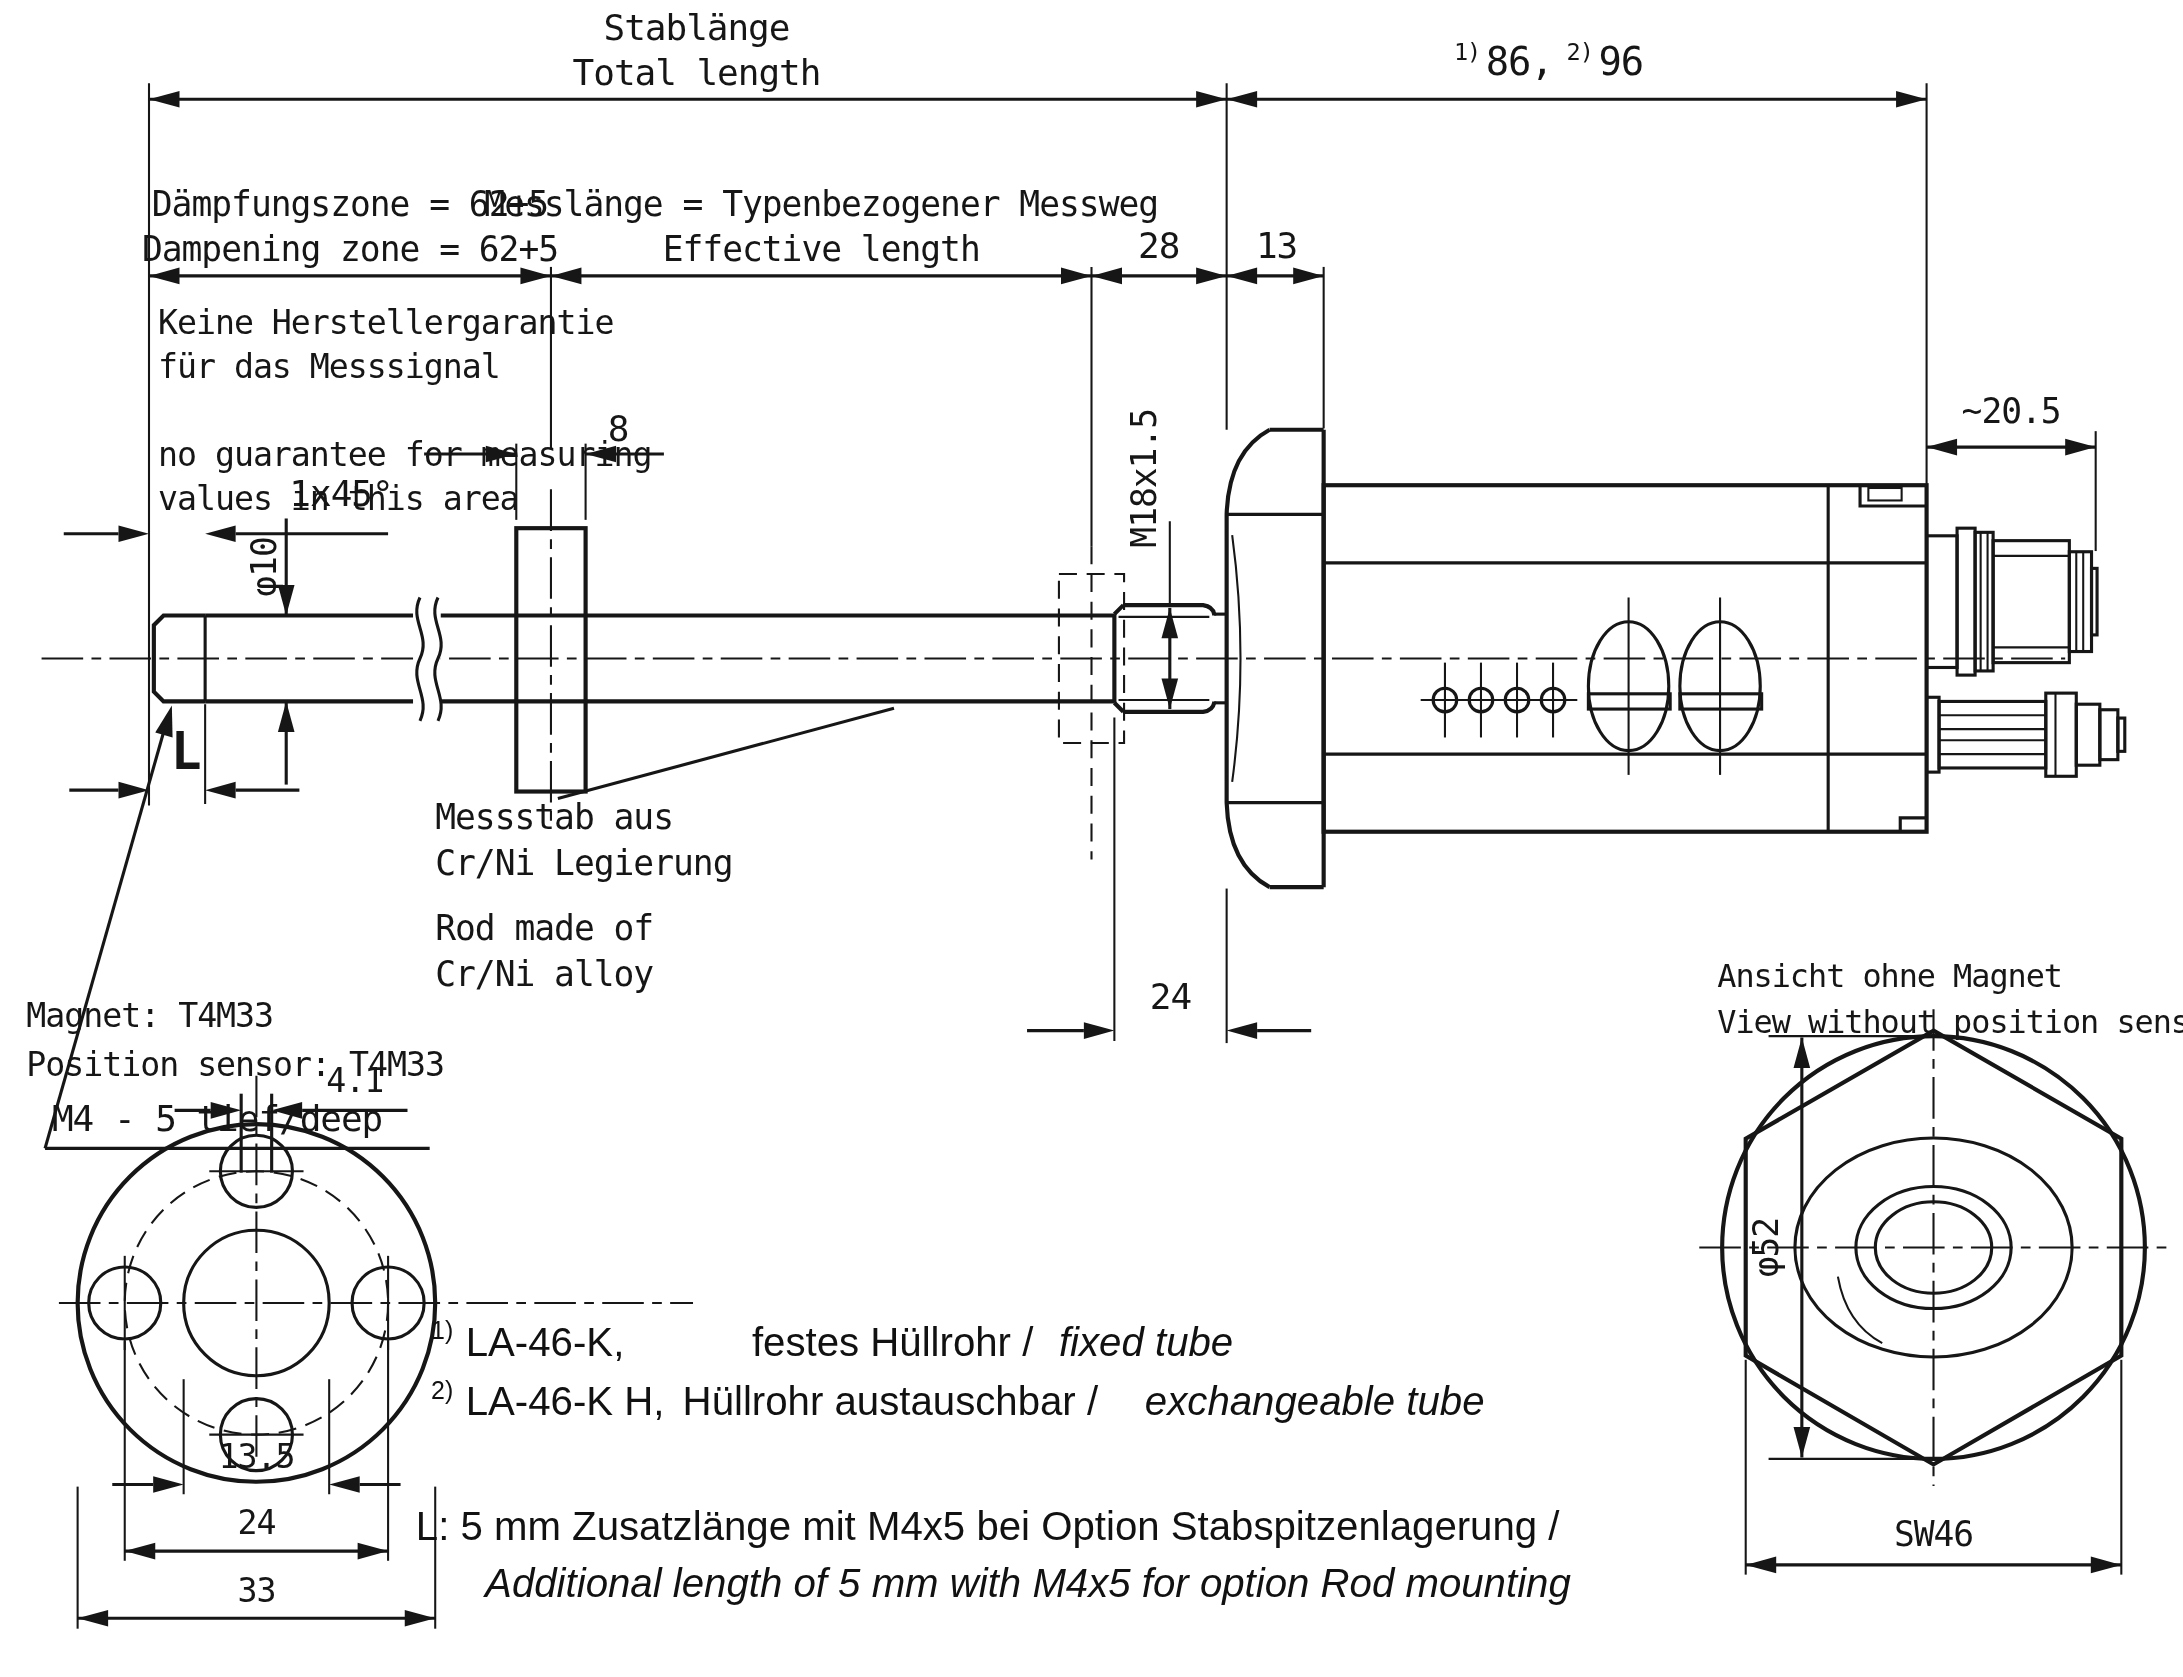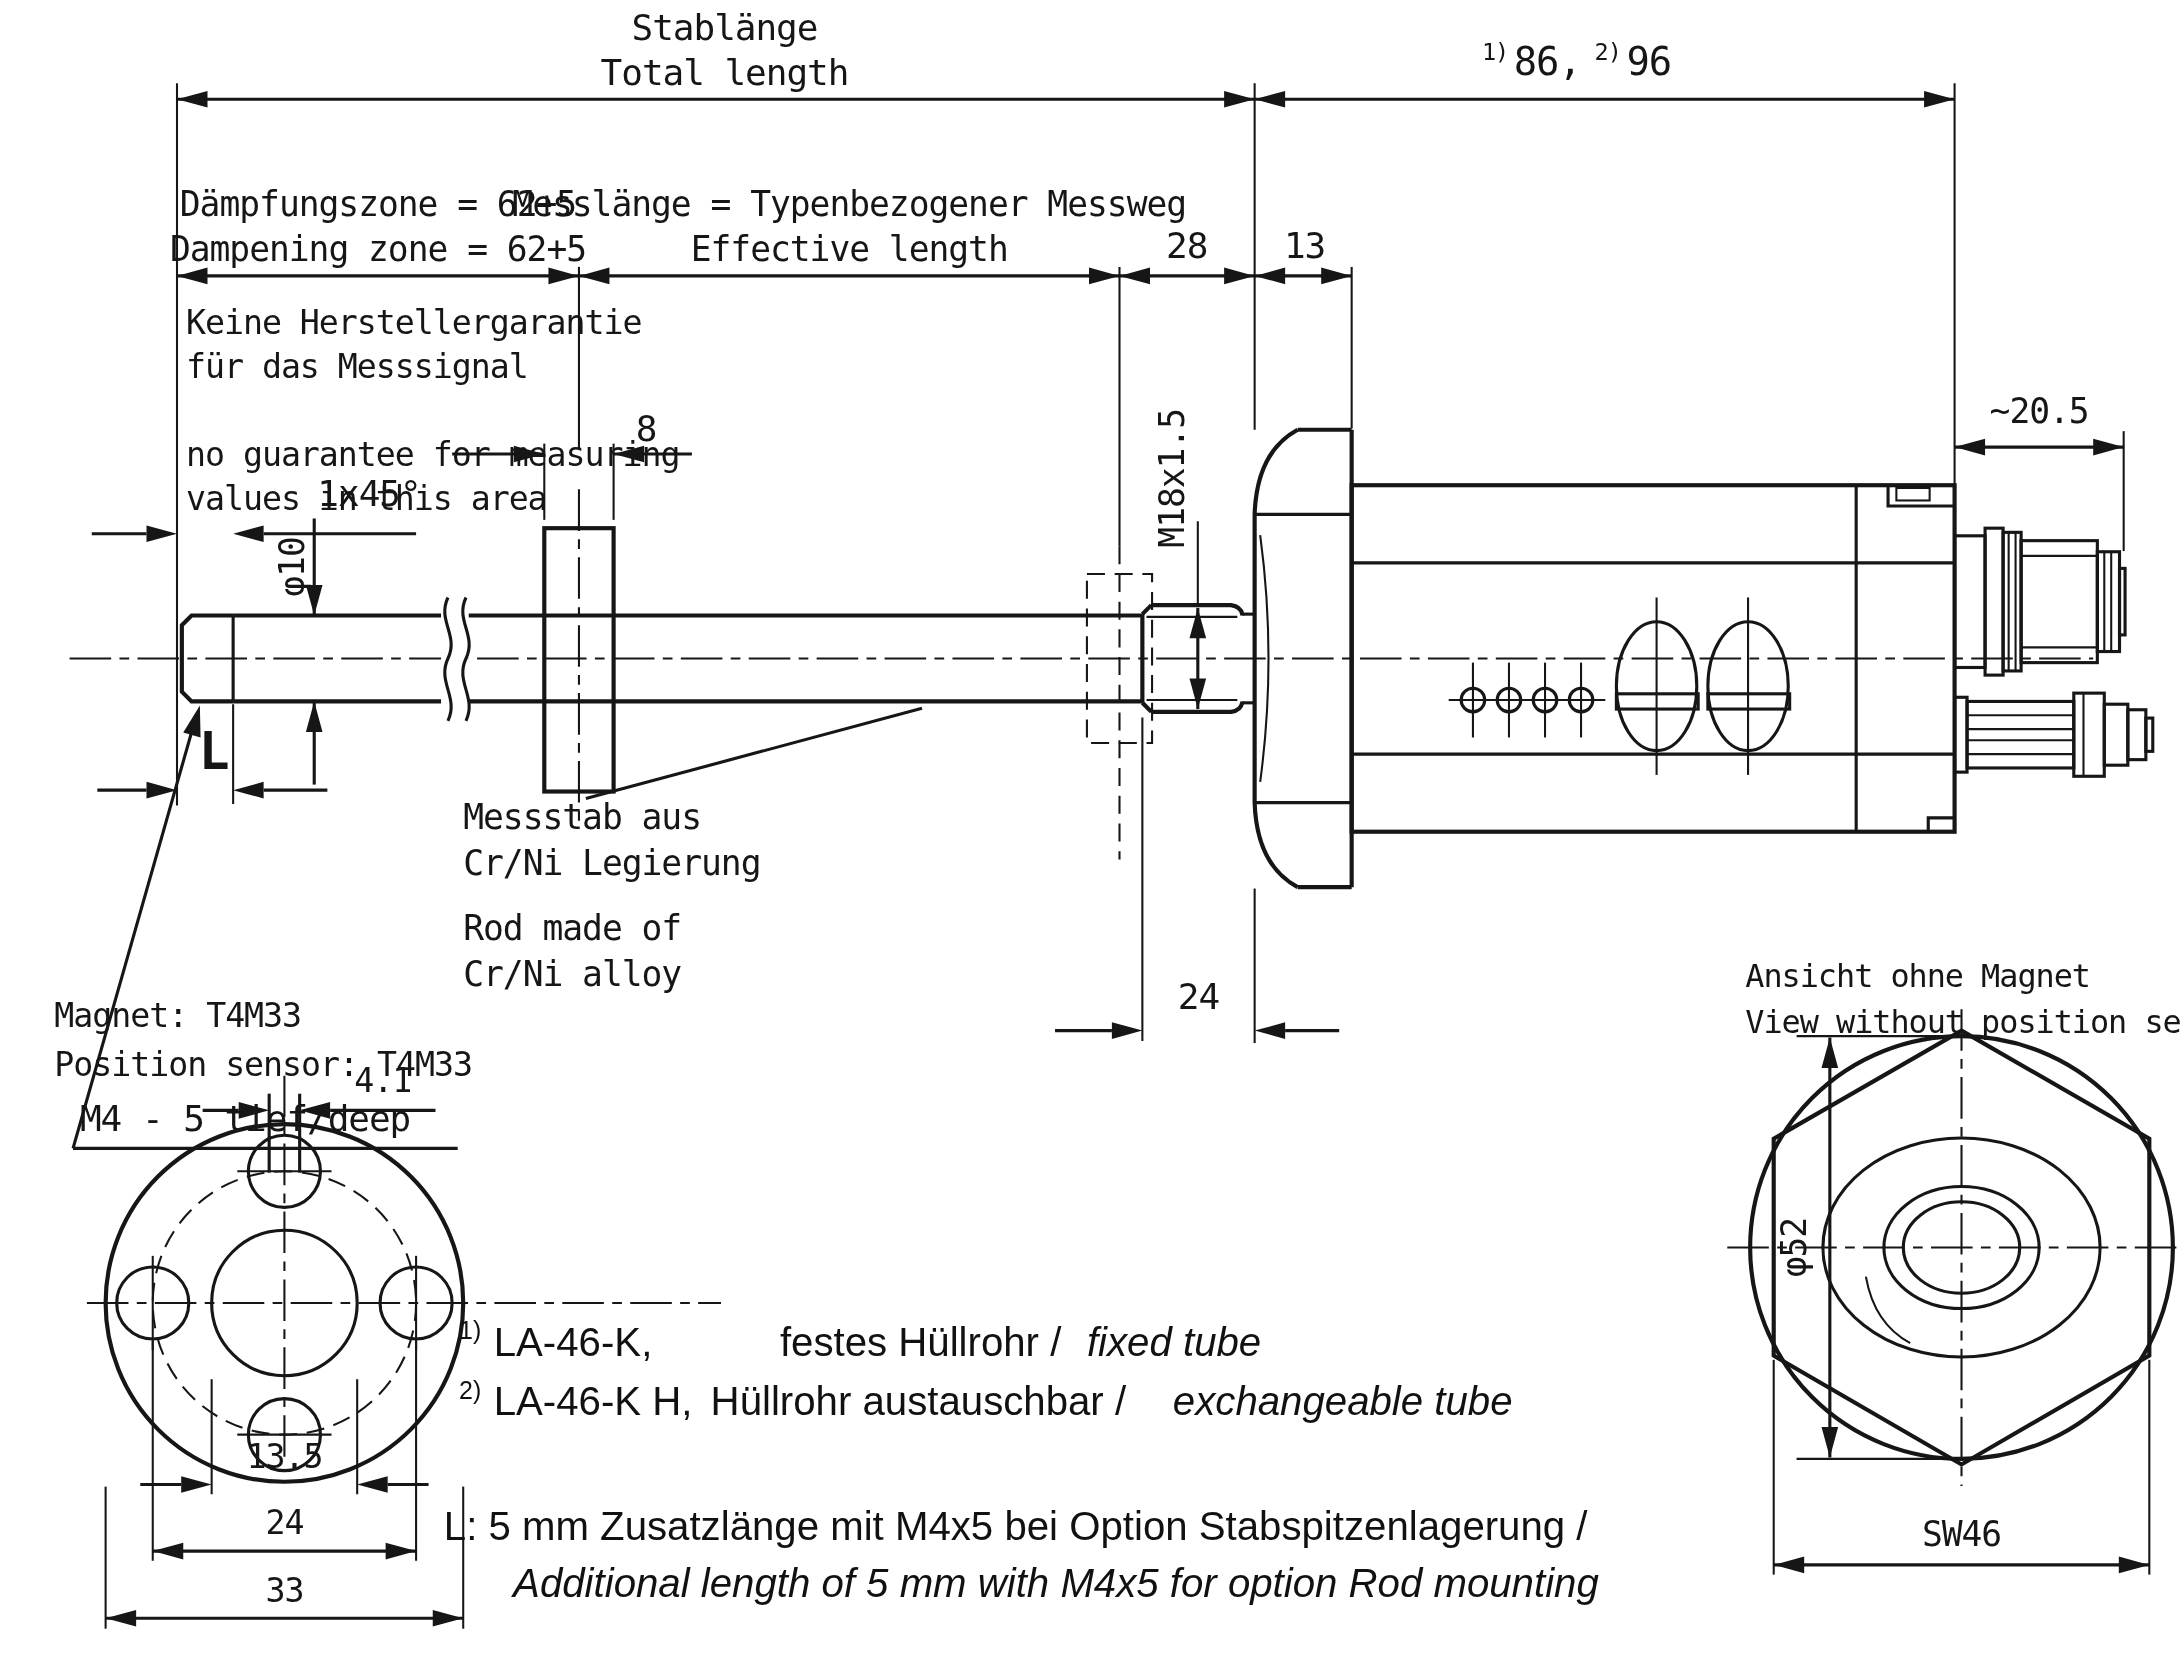--- a/index.html
+++ b/index.html
@@ -1,16 +1,16 @@
 <!DOCTYPE html>
 <html style="font-size:11px"><head>
 <meta charset="utf-8">
 <style>
   html,body{margin:0;padding:0;background:#ffffff;}
-  .page{width:2109px;height:1678px;background:#fff;position:relative;font-family:"DejaVu Sans Mono",monospace;padding-left:28px;}
+  .page{width:2109px;height:1678px;background:#fff;position:relative;font-family:"DejaVu Sans Mono",monospace;}
   svg{display:block;}
   .t{font-family:"DejaVu Sans Mono",monospace;fill:#161616;letter-spacing:-1.5px;}
   .n{font-family:"Liberation Sans",sans-serif;fill:#111;}
   .it{font-style:italic;}
   .ln{stroke:#161616;fill:none;}
   .w6{stroke-width:6px;}
   .w4{stroke-width:4.5px;}
   .w3{stroke-width:3px;}
   .ar{fill:#161616;stroke:none;}
   .cl{stroke-dasharray:60 12 14 12;}

